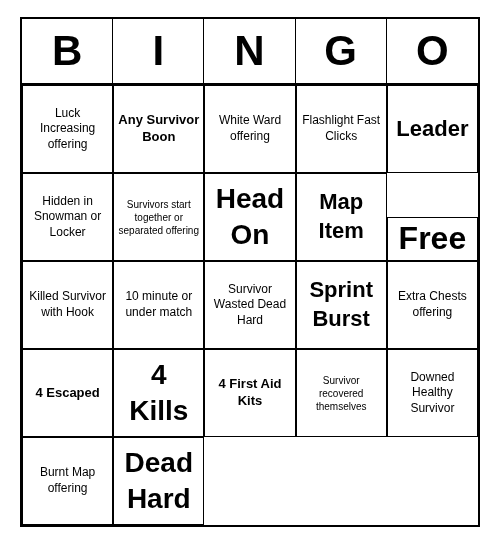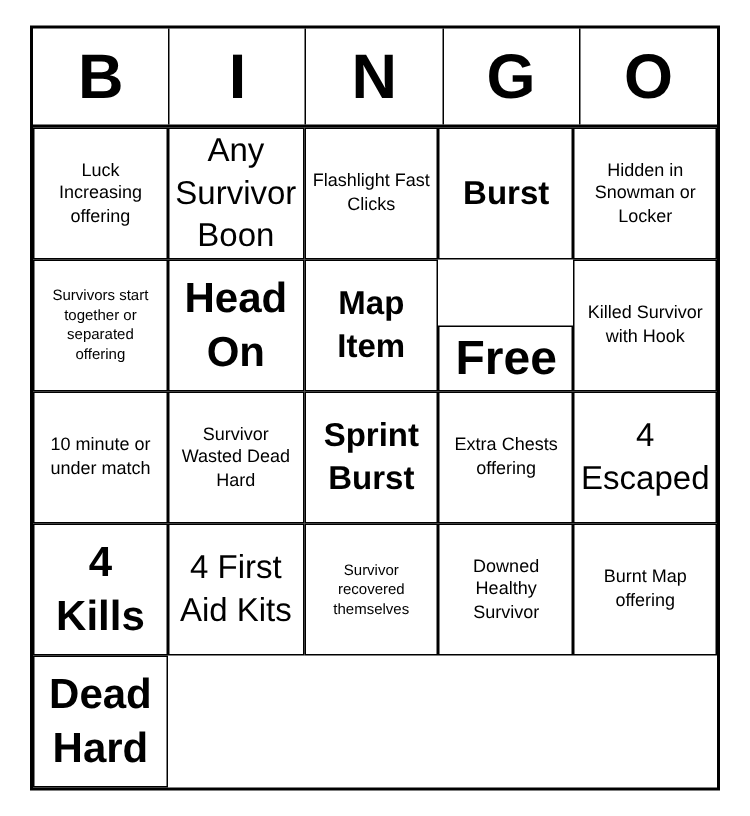--- a/index.html
+++ b/index.html
@@ -54,40 +54,41 @@
     .bingo-cell.xl-text {
       font-size: 28px;
       font-weight: bold;
     }
     .bingo-cell.free {
       font-size: 32px;
       font-weight: bold;
       margin-top: 44px;
     }
     .bingo-cell.medium-text {
-      font-size: 22px;
-      font-weight: normal;
+      font-size: 13px;
+      font-weight: bold;
     }
   </style>
 </head>
 <body>
 
 <div class="bingo-card">
   <div class="bingo-header">
   <div class="bingo-letter">B</div>
       <div class="bingo-letter">I</div>
       <div class="bingo-letter">N</div>
       <div class="bingo-letter">G</div>
       <div class="bingo-letter">O</div>
     </div>
   <div class="bingo-grid">
   <div class="bingo-cell">Luck Increasing offering</div>
       <div class="bingo-cell medium-text">Any Survivor Boon</div>
+      <div class="bingo-cell">White Ward offering</div>
       <div class="bingo-cell">Flashlight Fast Clicks</div>
-      <div class="bingo-cell large-text">Burst</div>
+      <div class="bingo-cell large-text">Leader</div>
       <div class="bingo-cell">Hidden in Snowman or Locker</div>
       <div class="bingo-cell" style="font-size: 10px;">Survivors start together or separated offering</div>
       <div class="bingo-cell xl-text">Head On</div>
       <div class="bingo-cell large-text">Map Item</div>
       <div class="bingo-cell free">Free</div>
       <div class="bingo-cell">Killed Survivor with Hook</div>
       <div class="bingo-cell">10 minute or under match</div>
       <div class="bingo-cell">Survivor Wasted Dead Hard</div>
       <div class="bingo-cell large-text">Sprint Burst</div>
       <div class="bingo-cell">Extra Chests offering</div>

